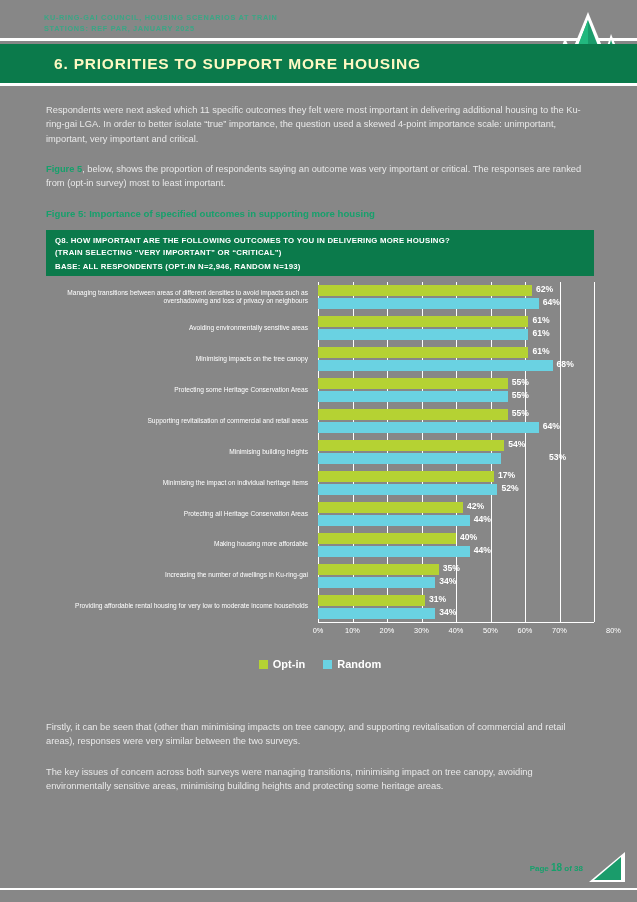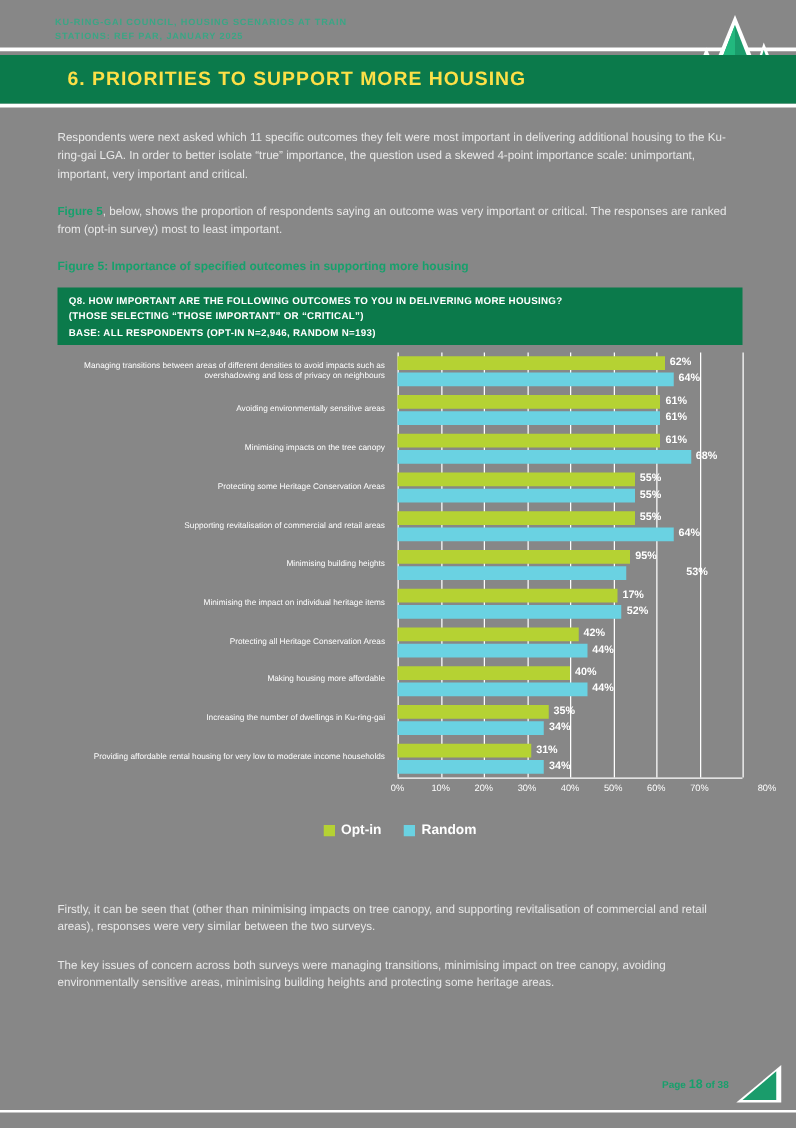--- a/index.html
+++ b/index.html
@@ -24,21 +24,21 @@
     background:#ffffff;
   }
 
   
   .title-band {
     position:absolute; left:0; top:44px; width:637px; height:39px;
     background:#0b7a4b;
   }
   .title-band .t {
     position:absolute; left:54px; top:11px;
-    color:#fde047; font-size:15.5px; font-weight:bold; letter-spacing:.8px;
+    color:#fef9c3; font-size:15.5px; font-weight:bold; letter-spacing:.8px;
   }
   .band-rule {
     position:absolute; left:0; top:83px; width:637px; height:2.5px; background:#ffffff;
   }
 
   
   .logo-top { position:absolute; right:6px; top:8px; width:86px; height:74px; }
 
   
   .para {
@@ -155,21 +155,21 @@
   <div class="para p2">
     <span class="green-b">Figure 5</span><span>, below, shows the proportion of respondents saying an outcome was very important or critical. The responses are ranked from (opt-in survey) most to least important.</span>
   </div>
 
   <div class="fig-cap">
     <span>Figure 5:</span><span> Importance of specified outcomes in supporting more housing</span>
   </div>
 
   <div class="qbox">
     <div>Q8. HOW IMPORTANT ARE THE FOLLOWING OUTCOMES TO YOU IN DELIVERING MORE HOUSING?</div>
-    <div>(THOSE SELECTING “THOSE IMPORTANT” OR “CRITICAL”)</div>
+    <div>(TRAIN SELECTING “VERY IMPORTANT” OR “CRITICAL”)</div>
     <div class="base">BASE: ALL RESPONDENTS (OPT-IN N=2,946, RANDOM N=193)</div>
   </div>
 
   <div class="chart">
     <div class="plot">
       <div id="gridlines">
           <div class="grid-line" style="left: 0px;"></div>
           <div class="grid-line" style="left: 34.5px;"></div>
           <div class="grid-line" style="left: 69px;"></div>
           <div class="grid-line" style="left: 103.5px;"></div>
@@ -226,21 +226,21 @@
               <div class="bar-lbl" style="left: 193.75px;">55%</div>
             </div>
             <div class="bar-wrap">
               <div class="bar random" style="width: 220.8px;"></div>
               <div class="bar-lbl" style="left: 224.8px;">64%</div>
             </div>
           </div>
           <div class="grp" style="top: 154.545px; height: 30.9091px;">
             <div class="bar-wrap">
               <div class="bar optin" style="width: 186.3px;"></div>
-              <div class="bar-lbl" style="left: 190.3px;">95%</div>
+              <div class="bar-lbl" style="left: 190.3px;">54%</div>
             </div>
             <div class="bar-wrap">
               <div class="bar random" style="width: 182.85px;"></div>
               <div class="bar-lbl" style="left: 191px; padding-left: 40px;">53%</div>
             </div>
           </div>
           <div class="grp" style="top: 185.455px; height: 30.9091px;">
             <div class="bar-wrap">
               <div class="bar optin" style="width: 175.95px;"></div>
               <div class="bar-lbl" style="left: 179.95px;">17%</div>

